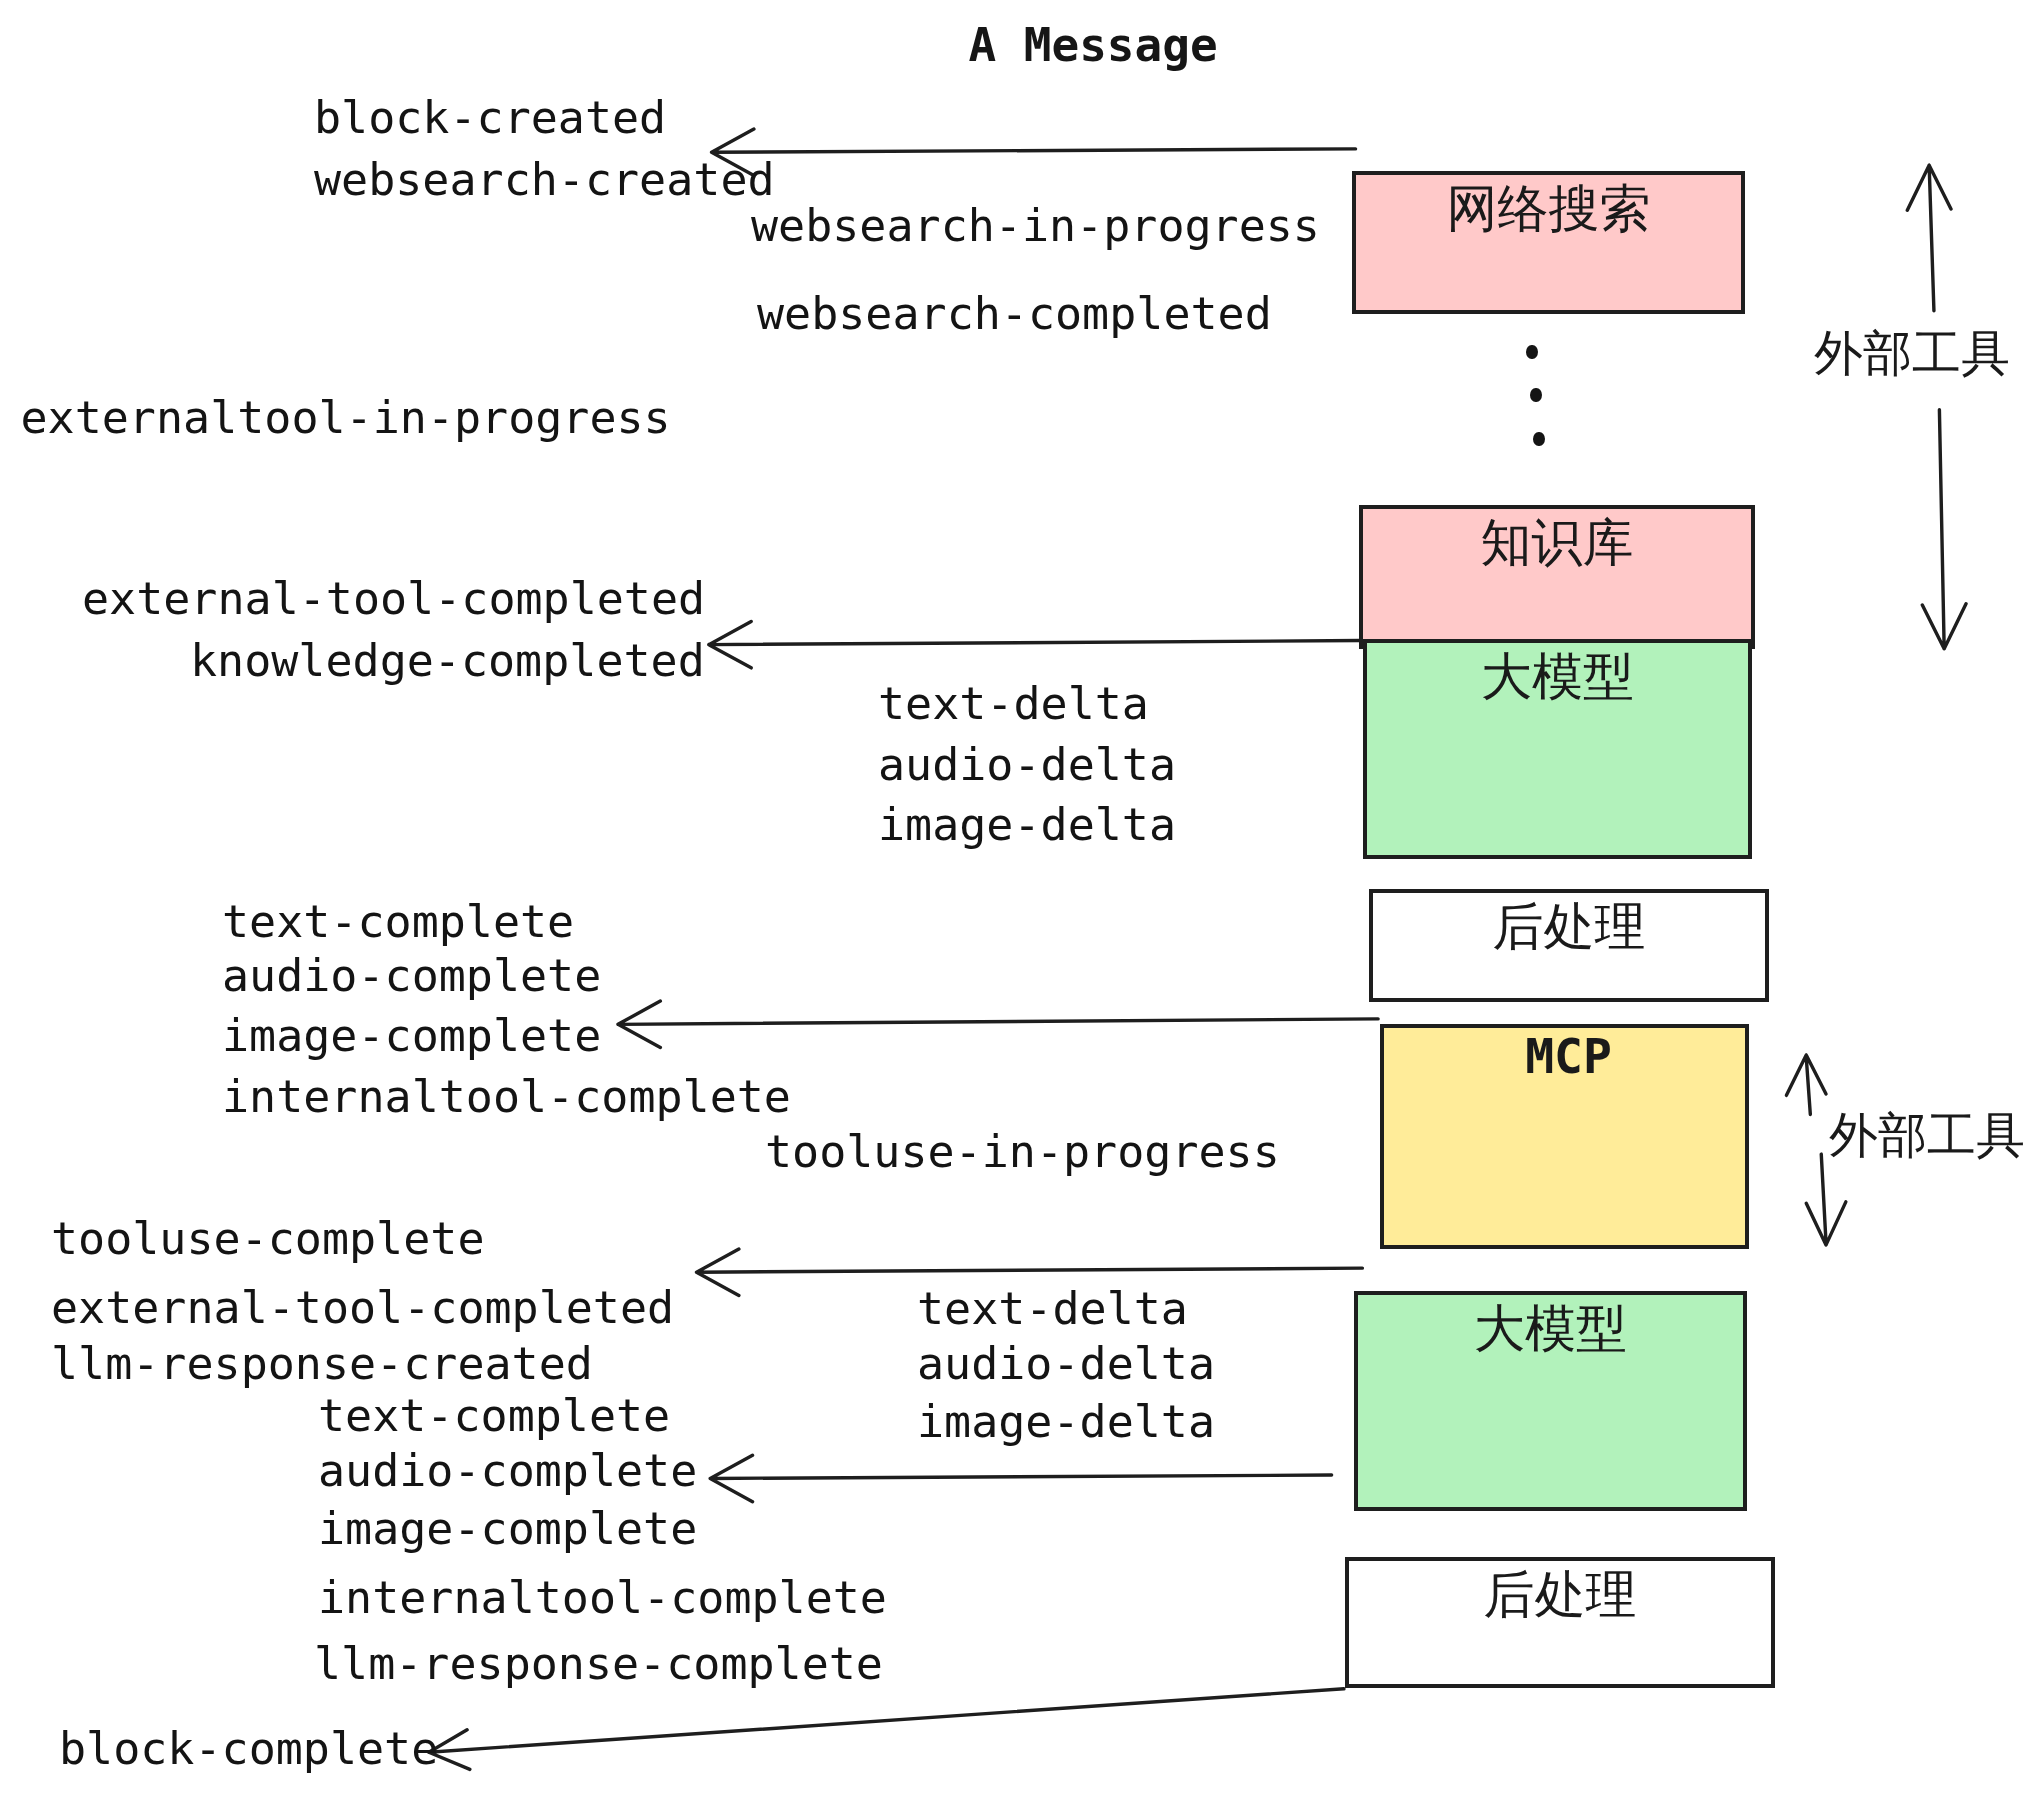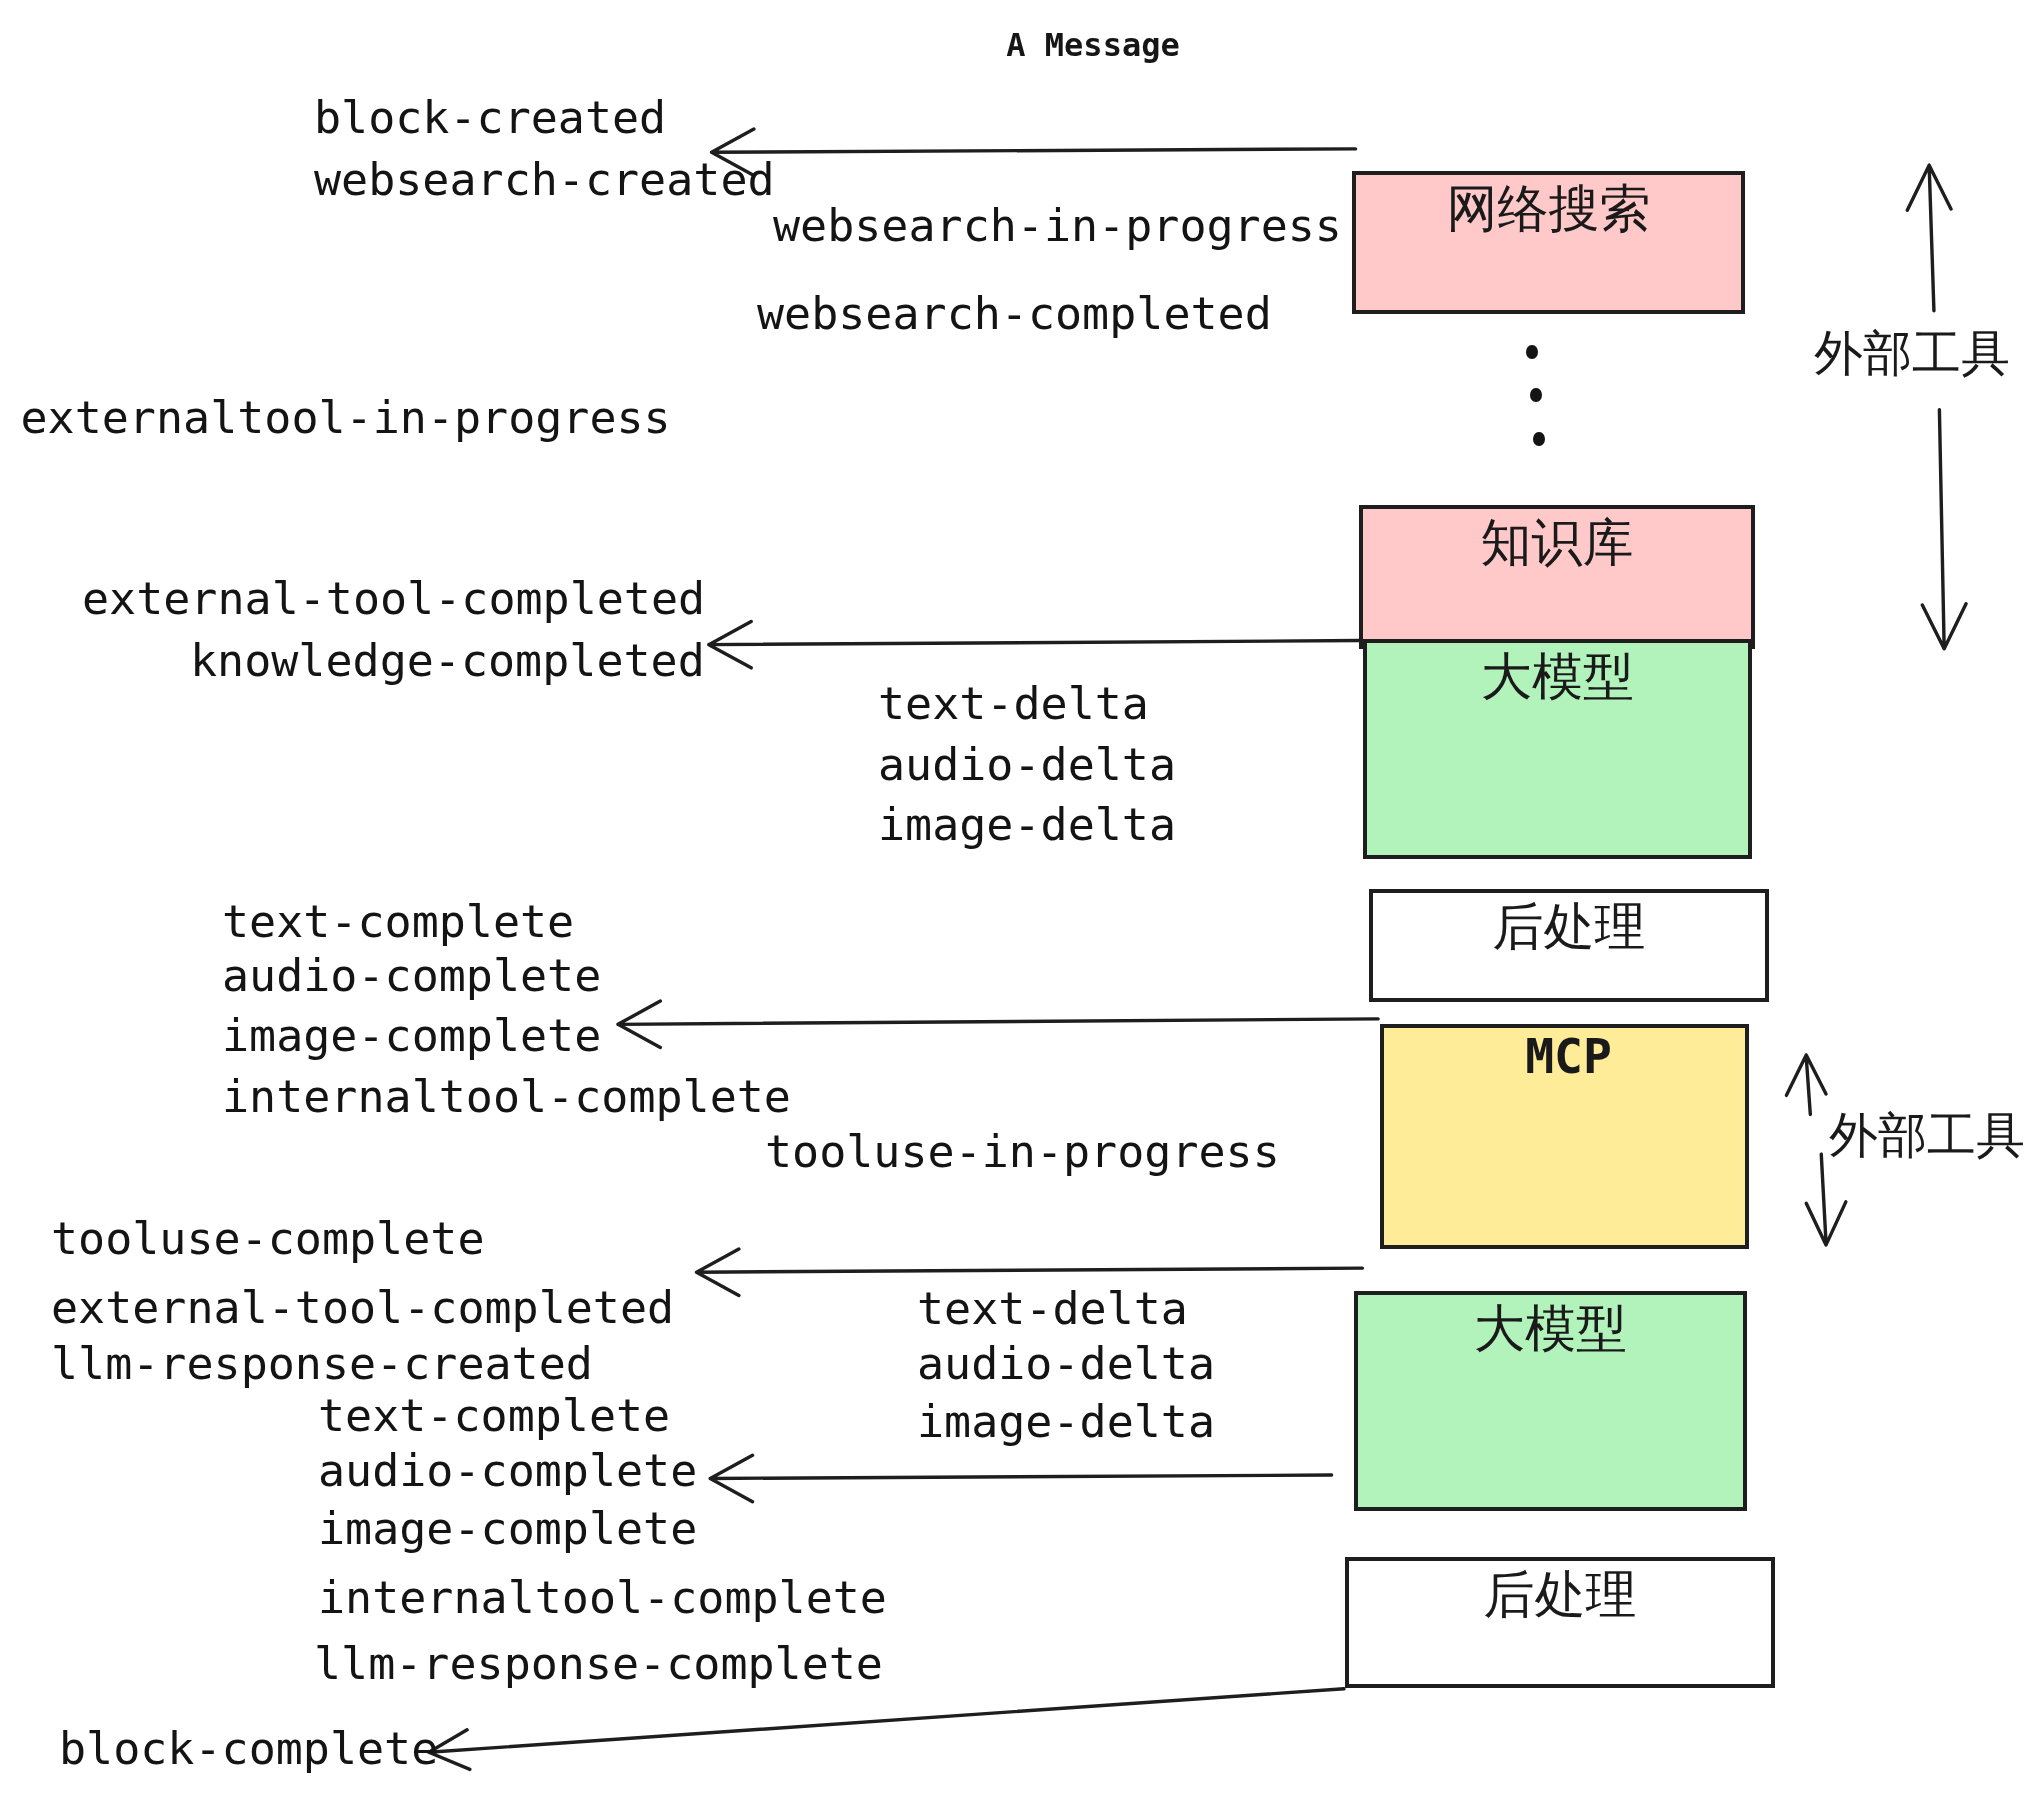--- a/index.html
+++ b/index.html
@@ -2,21 +2,21 @@
 <html style="--pink: #ffc9c9; --green: #b2f2bb; --yellow: #ffec99; --white: #ffffff; --stroke: #1e1e1e;font-size:11px"><head>
 <meta charset="utf-8">
 <style>
   html,body{margin:0;padding:0;background:#ffffff;}
   .canvas{
     position:relative;width:2035px;height:1796px;background:#ffffff;
     font-family:"DejaVu Sans Mono",monospace;color:#161616;overflow:hidden;
   }
   .title{
     position:absolute;left:1093px;top:45px;transform:translate(-50%,-50%);
-    font-size:32px;font-weight:bold;white-space:nowrap;
+    font-size:46px;font-weight:bold;white-space:nowrap;
   }
   .ev{
     position:absolute;font-size:45px;white-space:nowrap;
     transform:translateY(-50%);color:#141414;
   }
   .box{
     position:absolute;box-sizing:border-box;border:4.1px solid var(--stroke);
     display:flex;justify-content:center;
     font-family:"DejaVu Sans",sans-serif;font-size:51px;color:#1a1a1a;
     white-space:nowrap;
@@ -96,21 +96,21 @@
 
   <div class="box white" style="left:1345px;top:1557px;width:430px;height:131px;">
     <span>后处理</span>
   </div>
 
   <div class="side-label" style="left:1814px;top:354px;">外部工具</div>
   <div class="side-label" style="left:1829px;top:1136px;">外部工具</div>
 
   <div class="ev" style="left:314px;top:117px;">block-created</div>
   <div class="ev" style="left:314px;top:179px;">websearch-created</div>
-  <div class="ev" style="left:751px;top:225px;margin-left:22px;">websearch-in-progress</div>
+  <div class="ev" style="left:751px;top:225px;">websearch-in-progress</div>
   <div class="ev" style="left:757px;top:313px;">websearch-completed</div>
   <div class="ev" style="left:20.5px;top:417px;">externaltool-in-progress</div>
   <div class="ev" style="left:82px;top:598px;">external-tool-completed</div>
   <div class="ev" style="left:190px;top:660px;">knowledge-completed</div>
   <div class="ev" style="left:878px;top:703px;">text-delta</div>
   <div class="ev" style="left:878px;top:764px;">audio-delta</div>
   <div class="ev" style="left:878px;top:824px;">image-delta</div>
   <div class="ev" style="left:222px;top:921px;">text-complete</div>
   <div class="ev" style="left:222px;top:975px;">audio-complete</div>
   <div class="ev" style="left:222px;top:1035px;">image-complete</div>

